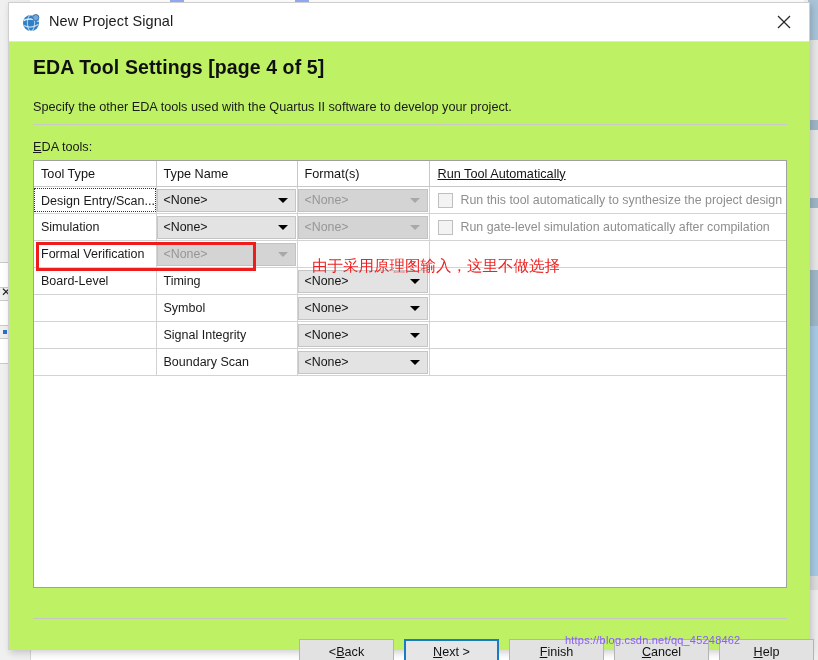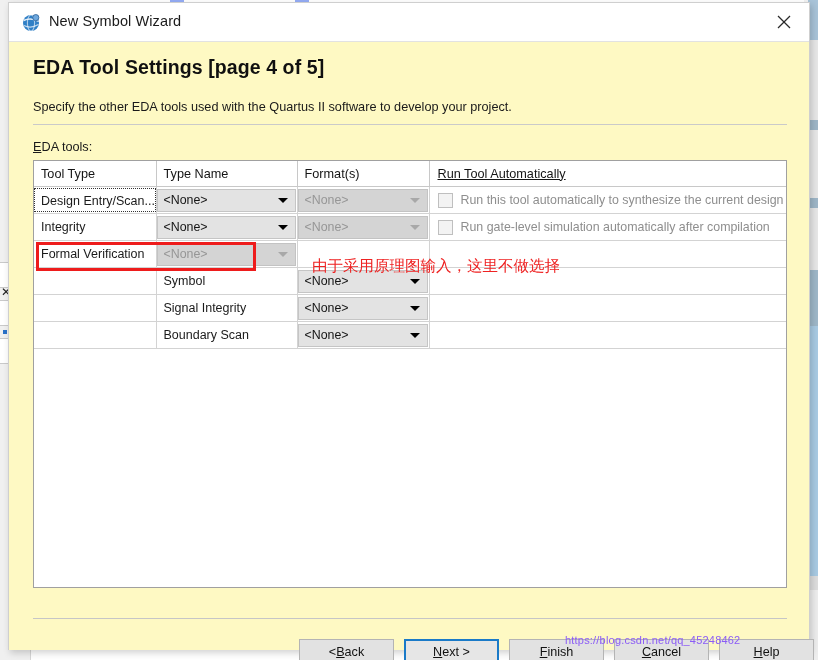--- a/index.html
+++ b/index.html
@@ -105,21 +105,21 @@
     right: 8px; top: 5px;
     width: 34px; height: 28px;
     display: flex; align-items: center; justify-content: center;
     cursor: default;
   }
   .close-btn svg { display: block; }
 
   .dlg-body {
     position: relative;
     height: 608px;
-    background: #fef9c3;
+    background: #bef264;
   }
 
   .page-title {
     position: absolute;
     left: 24px; top: 14px;
     font-size: 19.5px;
     font-weight: bold;
     color: #101010;
     letter-spacing: .1px;
   }
@@ -355,21 +355,21 @@
       <span class="title-icon">
         <svg width="19" height="19" viewBox="0 0 19 19">
           <circle cx="9" cy="10" r="8" fill="#2f7fc6"></circle>
           <path d="M1.6 7.5 Q9 4 16.6 8.5" stroke="#ffffff" stroke-width="1.4" fill="none" opacity=".85"></path>
           <path d="M1.8 12.5 Q9 16 16.4 11.5" stroke="#ffffff" stroke-width="1.2" fill="none" opacity=".7"></path>
           <ellipse cx="9" cy="10" rx="3.6" ry="8" stroke="#ffffff" stroke-width="1.1" fill="none" opacity=".6"></ellipse>
           <circle cx="13.8" cy="4.6" r="3.1" fill="#6ea8de"></circle>
           <circle cx="13.8" cy="4.6" r="3.1" fill="none" stroke="#2b5f96" stroke-width=".8"></circle>
         </svg>
       </span>
-      <span class="title-text">New Symbol Wizard</span>
+      <span class="title-text">New Project Signal</span>
       <div class="close-btn">
         <svg width="16" height="16" viewBox="0 0 16 16">
           <line x1="2" y1="2" x2="14" y2="14" stroke="#2a2a2a" stroke-width="1.3"></line>
           <line x1="14" y1="2" x2="2" y2="14" stroke="#2a2a2a" stroke-width="1.3"></line>
         </svg>
       </div>
     </div>
 
     <div class="dlg-body">
 
@@ -408,28 +408,28 @@
               </td>
               <td>
                 <div class="combo disabled">
                   <span class="val">&lt;None&gt;</span>
                   <span class="arrow"></span>
                 </div>
               </td>
               <td class="last">
                 <div class="chk-row">
                   <span class="chk-box"></span>
-                  <span class="chk-lbl">Run this tool automatically to synthesize the current design</span>
-                </div>
-              </td>
-            </tr>
-
-            <tr>
-              <td>
-                <div class="cell-text plain">Integrity</div>
+                  <span class="chk-lbl">Run this tool automatically to synthesize the project design</span>
+                </div>
+              </td>
+            </tr>
+
+            <tr>
+              <td>
+                <div class="cell-text plain">Simulation</div>
               </td>
               <td>
                 <div class="combo">
                   <span class="val">&lt;None&gt;</span>
                   <span class="arrow"></span>
                 </div>
               </td>
               <td>
                 <div class="combo disabled">
                   <span class="val">&lt;None&gt;</span>
@@ -451,20 +451,35 @@
               <td>
                 <div class="combo disabled">
                   <span class="val">&lt;None&gt;</span>
                   <span class="arrow"></span>
                 </div>
               </td>
               <td></td>
               <td class="last"></td>
             </tr>
 
+            <tr>
+              <td>
+                <div class="cell-text plain">Board-Level</div>
+              </td>
+              <td>
+                <div class="cell-text plain">Timing</div>
+              </td>
+              <td>
+                <div class="combo">
+                  <span class="val">&lt;None&gt;</span>
+                  <span class="arrow"></span>
+                </div>
+              </td>
+              <td class="last"></td>
+            </tr>
 
             <tr>
               <td>
                 <div class="cell-text plain"></div>
               </td>
               <td>
                 <div class="cell-text plain">Symbol</div>
               </td>
               <td>
                 <div class="combo">

